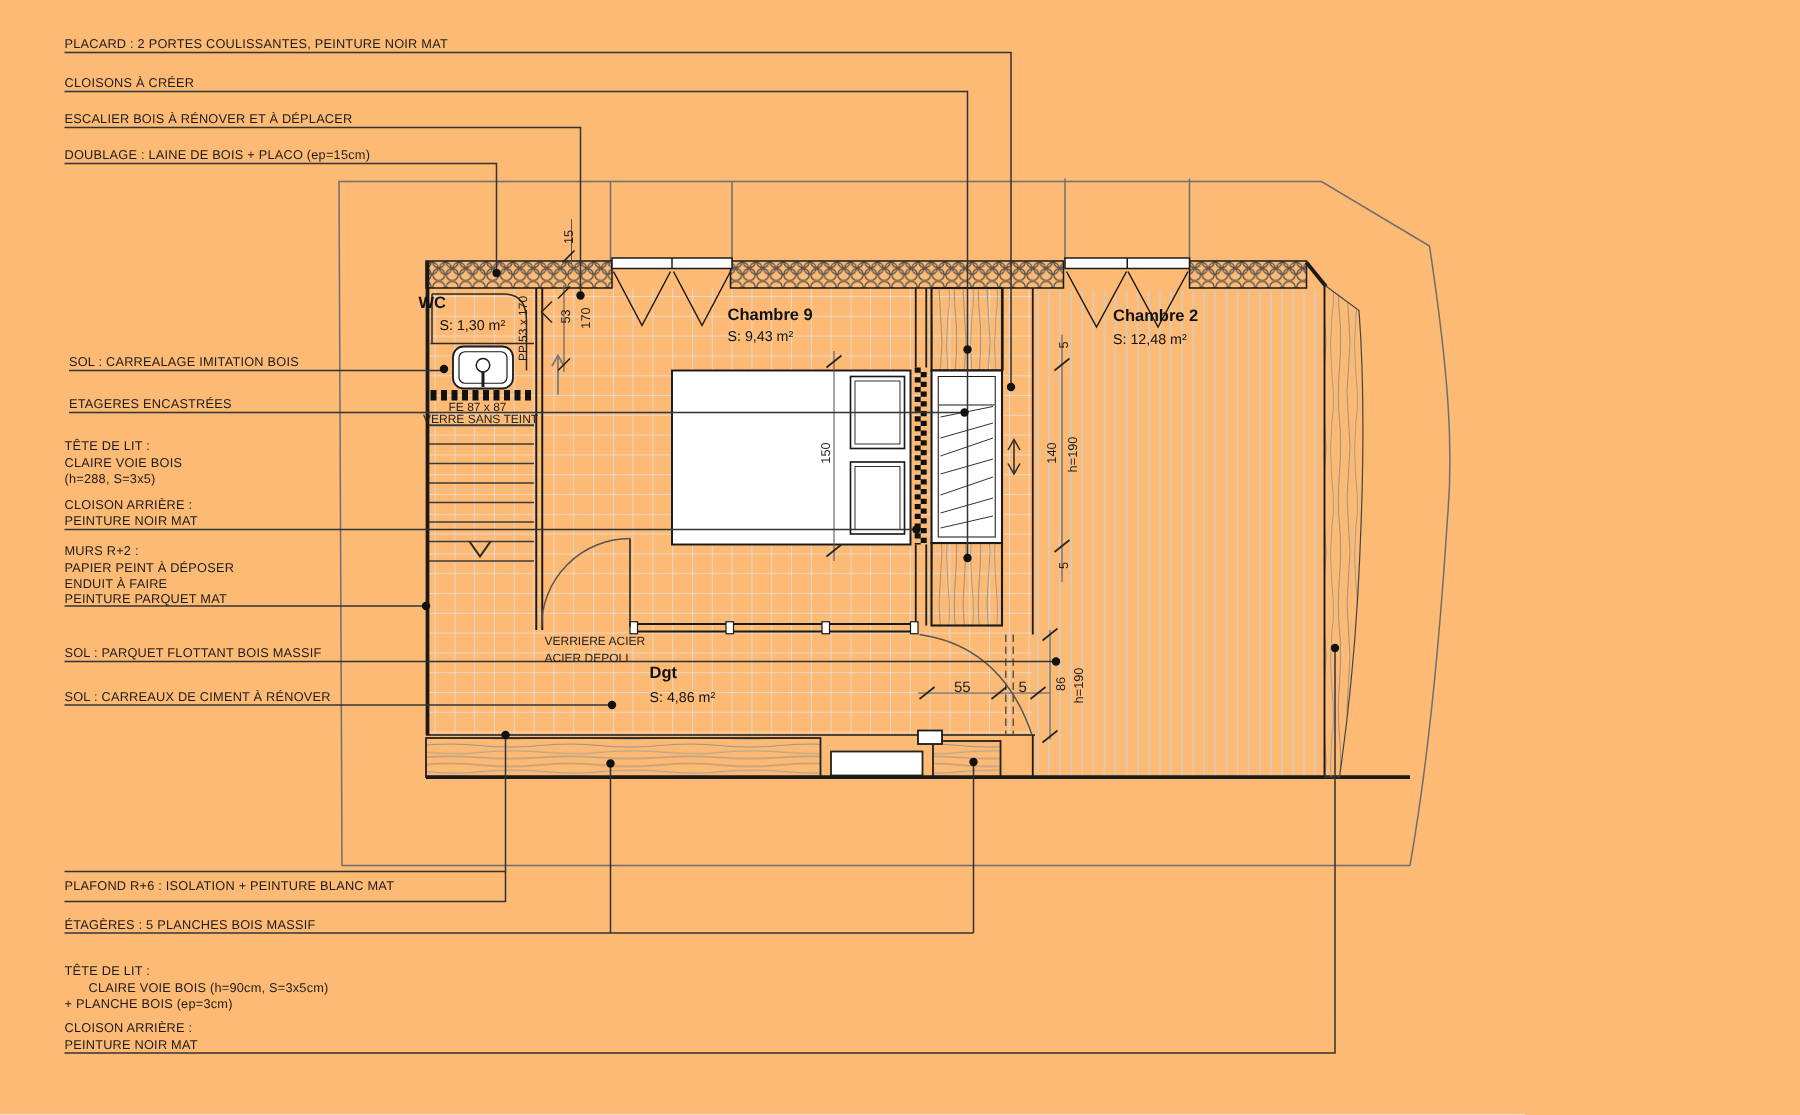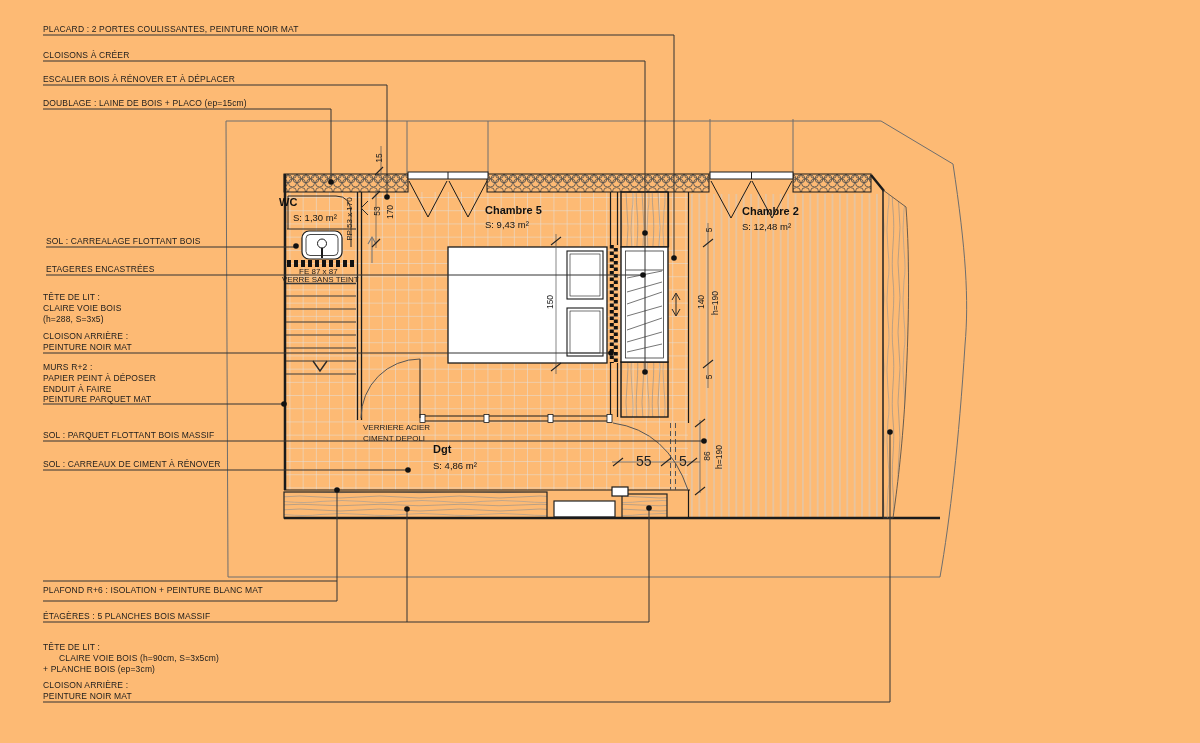--- a/index.html
+++ b/index.html
@@ -4,21 +4,21 @@
 <style>
   html,body{margin:0;padding:0;background:#fff;}
   #stage{position:relative;width:1200px;height:743px;background:#fdba74;overflow:hidden;
          font-family:"Liberation Sans",sans-serif;color:#1c1c1c;}
   #stage svg{position:absolute;left:0;top:0;}
   .lbl{position:absolute;font-size:8.5px;letter-spacing:.15px;white-space:nowrap;line-height:11px;color:#1c1c1c;}
   .v{position:absolute;font-size:8.5px;white-space:nowrap;transform:translate(-50%,-50%) rotate(-90deg);color:#1c1c1c;}
   .room-title{position:absolute;font-size:11px;font-weight:bold;white-space:nowrap;color:#111;}
   .room-area{position:absolute;font-size:9.5px;white-space:nowrap;color:#111;}
   .plan-small{position:absolute;font-size:8px;white-space:nowrap;color:#222;}
-  .dimh{position:absolute;font-size:14px;white-space:nowrap;color:#222;text-align:right;}
+  .dimh{position:absolute;font-size:10px;white-space:nowrap;color:#222;text-align:right;}
 </style>
 </head>
 <body>
 
 <div id="stage">
 
 <svg width="1200" height="743" viewBox="0 0 1200 743">
   <defs>
     <pattern id="hatch" width="9" height="17" patternUnits="userSpaceOnUse">
       <circle cx="4.5" cy="4.5" r="4" fill="none" stroke="#4a4a4a" stroke-width="0.8"></circle>
@@ -255,21 +255,21 @@
     <circle cx="407" cy="509" r="2.8"></circle>
     <circle cx="649" cy="508" r="2.8"></circle>
     <circle cx="890" cy="432" r="2.8"></circle>
   </g>
 </svg>
 
 <div class="lbl" style="left:43px;top:24px">PLACARD : 2 PORTES COULISSANTES, PEINTURE NOIR MAT</div>
 <div class="lbl" style="left:43px;top:50px">CLOISONS À CRÉER</div>
 <div class="lbl" style="left:43px;top:74px">ESCALIER BOIS À RÉNOVER ET À DÉPLACER</div>
 <div class="lbl" style="left:43px;top:98px">DOUBLAGE : LAINE DE BOIS + PLACO (ep=15cm)</div>
-<div class="lbl" style="left:46px;top:236px">SOL : CARREALAGE FLOTTANT BOIS</div>
+<div class="lbl" style="left:46px;top:236px">SOL : CARREALAGE IMITATION BOIS</div>
 <div class="lbl" style="left:46px;top:264px">ETAGERES ENCASTRÉES</div>
 <div class="lbl" style="left:43px;top:292px">TÊTE DE LIT :</div>
 <div class="lbl" style="left:43px;top:303px">CLAIRE VOIE BOIS</div>
 <div class="lbl" style="left:43px;top:314px">(h=288, S=3x5)</div>
 <div class="lbl" style="left:43px;top:331px">CLOISON ARRIÈRE :</div>
 <div class="lbl" style="left:43px;top:342px">PEINTURE NOIR MAT</div>
 <div class="lbl" style="left:43px;top:362px">MURS R+2 :</div>
 <div class="lbl" style="left:43px;top:373px">PAPIER PEINT À DÉPOSER</div>
 <div class="lbl" style="left:43px;top:384px">ENDUIT À FAIRE</div>
 <div class="lbl" style="left:43px;top:394px">PEINTURE PARQUET MAT</div>
@@ -278,32 +278,32 @@
 <div class="lbl" style="left:43px;top:585px">PLAFOND R+6 : ISOLATION + PEINTURE BLANC MAT</div>
 <div class="lbl" style="left:43px;top:611px">ÉTAGÈRES : 5 PLANCHES BOIS MASSIF</div>
 <div class="lbl" style="left:43px;top:642px">TÊTE DE LIT :</div>
 <div class="lbl" style="left:59px;top:653px">CLAIRE VOIE BOIS (h=90cm, S=3x5cm)</div>
 <div class="lbl" style="left:43px;top:664px">+ PLANCHE BOIS (ep=3cm)</div>
 <div class="lbl" style="left:43px;top:680px">CLOISON ARRIÈRE :</div>
 <div class="lbl" style="left:43px;top:691px">PEINTURE NOIR MAT</div>
 
 <div class="room-title" style="left:279px;top:196px">WC</div>
 <div class="room-area" style="left:293px;top:212px">S: 1,30 m²</div>
-<div class="room-title" style="left:485px;top:204px">Chambre 5</div>
+<div class="room-title" style="left:485px;top:204px">Chambre 9</div>
 <div class="room-area" style="left:485px;top:219px">S: 9,43 m²</div>
 <div class="room-title" style="left:742px;top:205px">Chambre 2</div>
 <div class="room-area" style="left:742px;top:221px">S: 12,48 m²</div>
 <div class="room-title" style="left:433px;top:443px">Dgt</div>
 <div class="room-area" style="left:433px;top:460px">S: 4,86 m²</div>
 
 <div class="v" style="left:349px;top:219px;font-size:8px">PP 53 x 170</div>
 <div class="plan-small" style="left:299px;top:267px">FE 87 x 87</div>
 <div class="plan-small" style="left:282px;top:275px">VERRE SANS TEINT</div>
 <div class="plan-small" style="left:363px;top:423px">VERRIERE ACIER</div>
-<div class="plan-small" style="left:363px;top:434px">CIMENT DEPOLI</div>
+<div class="plan-small" style="left:363px;top:434px">ACIER DEPOLI</div>
 
 <div class="v" style="left:379px;top:158px">15</div>
 <div class="v" style="left:377px;top:211px">53</div>
 <div class="v" style="left:390px;top:212px">170</div>
 <div class="v" style="left:550px;top:302px">150</div>
 <div class="v" style="left:709px;top:230px">5</div>
 <div class="v" style="left:701px;top:302px">140</div>
 <div class="v" style="left:715px;top:303px">h=190</div>
 <div class="v" style="left:709px;top:377px">5</div>
 <div class="dimh" style="left:636px;top:453px">55</div>

